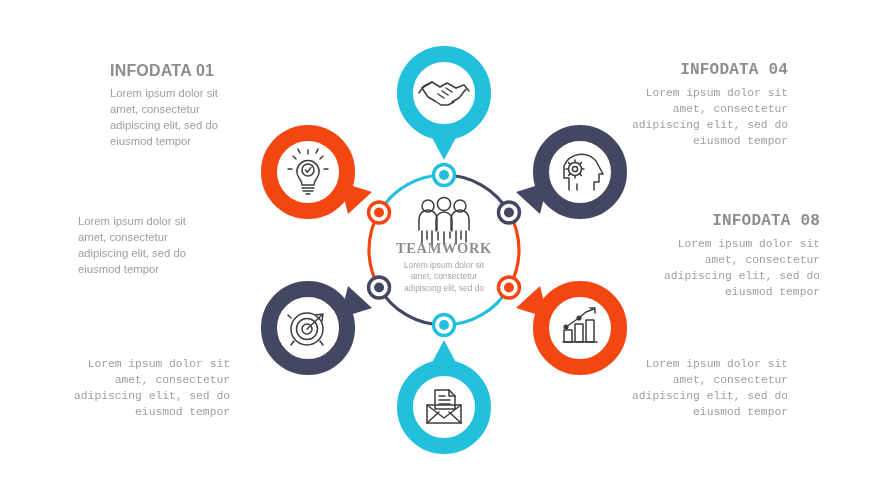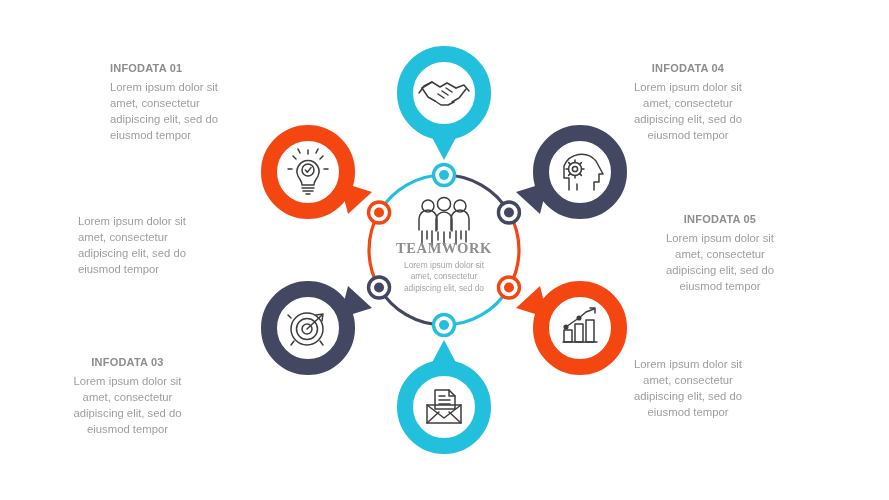--- a/index.html
+++ b/index.html
@@ -6,30 +6,30 @@
   body{
     width:889px;height:500px;background:#ffffff;
     font-family:"Liberation Sans", sans-serif;
     overflow:hidden;position:relative;
   }
   #stage{position:absolute;inset:0;width:889px;height:500px;}
   svg.layer{position:absolute;left:0;top:0;width:889px;height:500px;overflow:visible;}
 
   .txtblock{position:absolute;width:200px;}
   .txtblock .title{
-    font-size:11px;font-weight:bold;color:#8d8d8d;
+    font-size:16px;font-weight:bold;color:#8d8d8d;
     letter-spacing:.2px;margin:0 0 5px 0;line-height:1.1;
     white-space:nowrap;
   }
   .txtblock .body{
     font-size:11.3px;color:#9e9e9e;line-height:1.42;margin:0;
     font-weight:normal;
   }
   .align-left{text-align:left;}
-  .align-right{text-align:center;}
+  .align-right{text-align:right;font-family:Liberation Mono, monospace;}
 
   .center-label{
     position:absolute;left:374px;top:241px;width:140px;text-align:center;
   }
   .center-label .ctitle{
     font-size:14.5px;font-weight:bold;color:#8d8d8d;letter-spacing:.6px;
     margin:0 0 3px 0;line-height:1.1;font-family:Liberation Serif, serif;
   }
   .center-label .cbody{
     font-size:8.4px;color:#a5a5a5;line-height:1.35;margin:0;
@@ -233,41 +233,40 @@
   <div class="txtblock align-left" style="left:78px;top:213px;">
     <p class="body">
       <span>Lorem ipsum dolor sit</span><br>
       <span>amet, consectetur</span><br>
       <span>adipiscing elit, sed do</span><br>
       <span>eiusmod tempor</span>
     </p>
   </div>
 
   <div class="txtblock align-right" style="left:25px;top:356px;width:205px;">
-    <p class="title">INFODATA 03</p>
     <p class="body">
       <span>Lorem ipsum dolor sit</span><br>
       <span>amet, consectetur</span><br>
       <span>adipiscing elit, sed do</span><br>
       <span>eiusmod tempor</span>
     </p>
   </div>
 
   <div class="txtblock align-right" style="left:588px;top:62px;">
     <p class="title">INFODATA 04</p>
     <p class="body">
       <span>Lorem ipsum dolor sit</span><br>
       <span>amet, consectetur</span><br>
       <span>adipiscing elit, sed do</span><br>
       <span>eiusmod tempor</span>
     </p>
   </div>
 
   <div class="txtblock align-right" style="left:620px;top:213px;">
-    <p class="title">INFODATA 05</p>
+    <p class="title">INFODATA 08</p>
     <p class="body">
       <span>Lorem ipsum dolor sit</span><br>
       <span>amet, consectetur</span><br>
       <span>adipiscing elit, sed do</span><br>
       <span>eiusmod tempor</span>
     </p>
   </div>
 
   <div class="txtblock align-right" style="left:588px;top:356px;">
     <p class="body">

